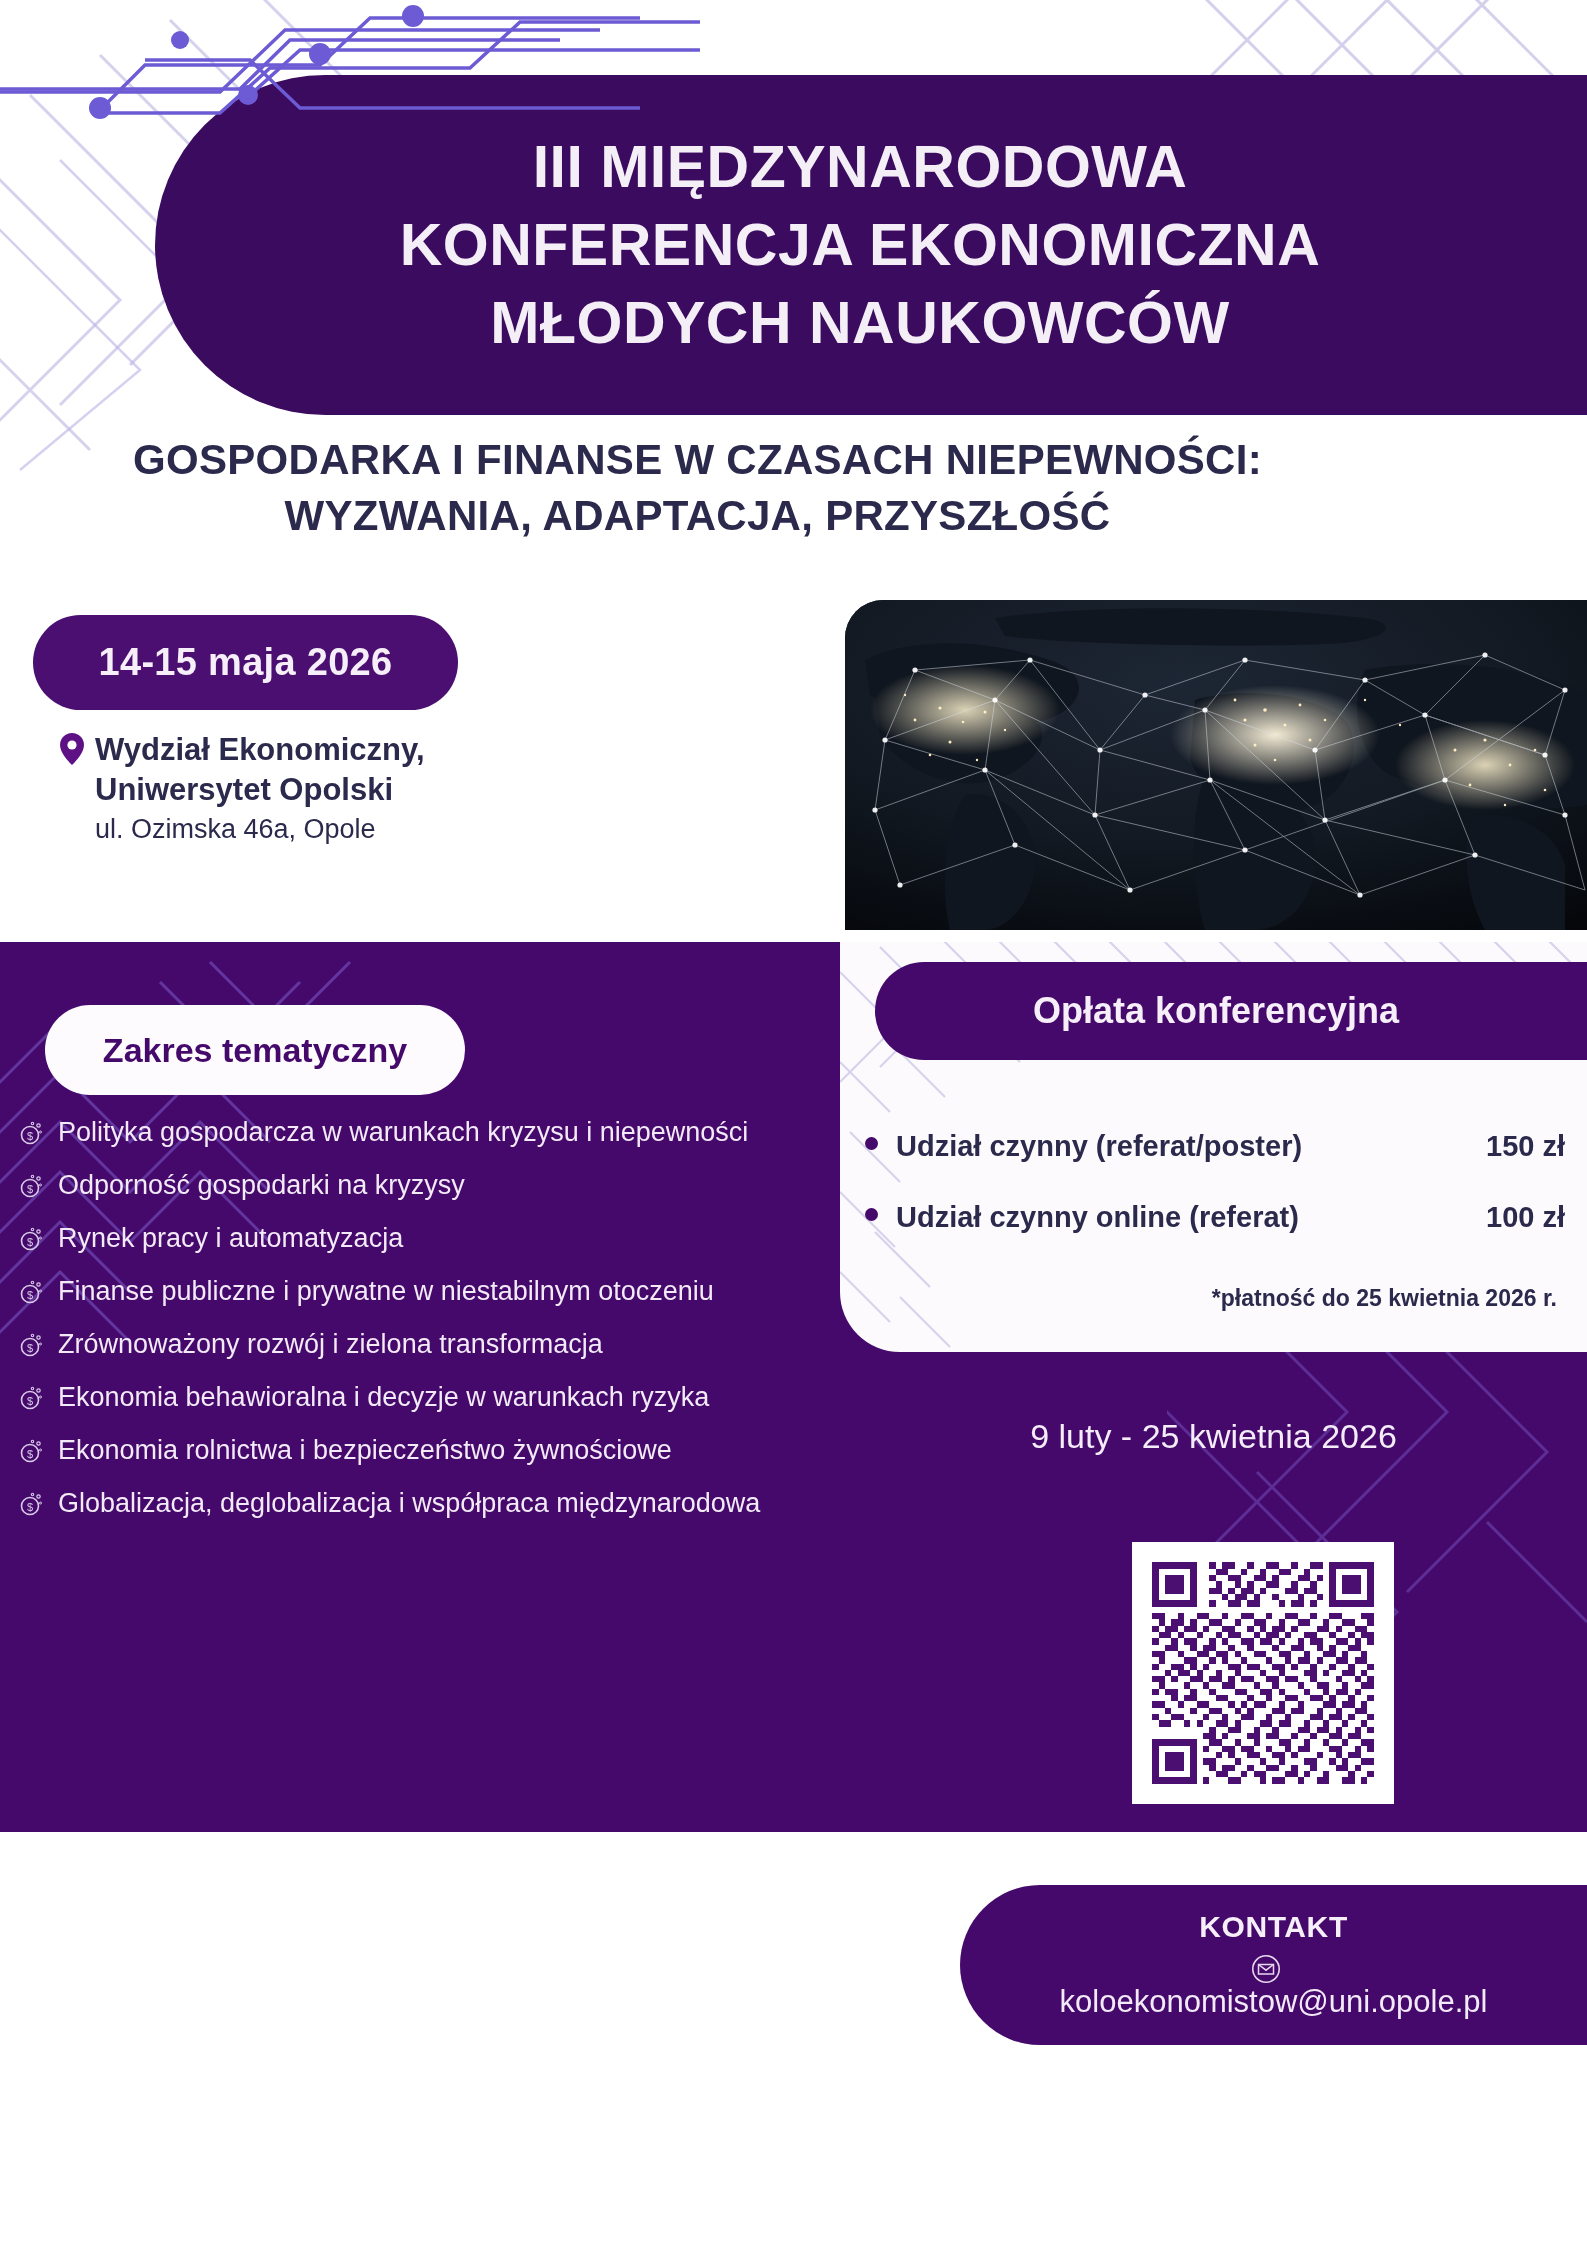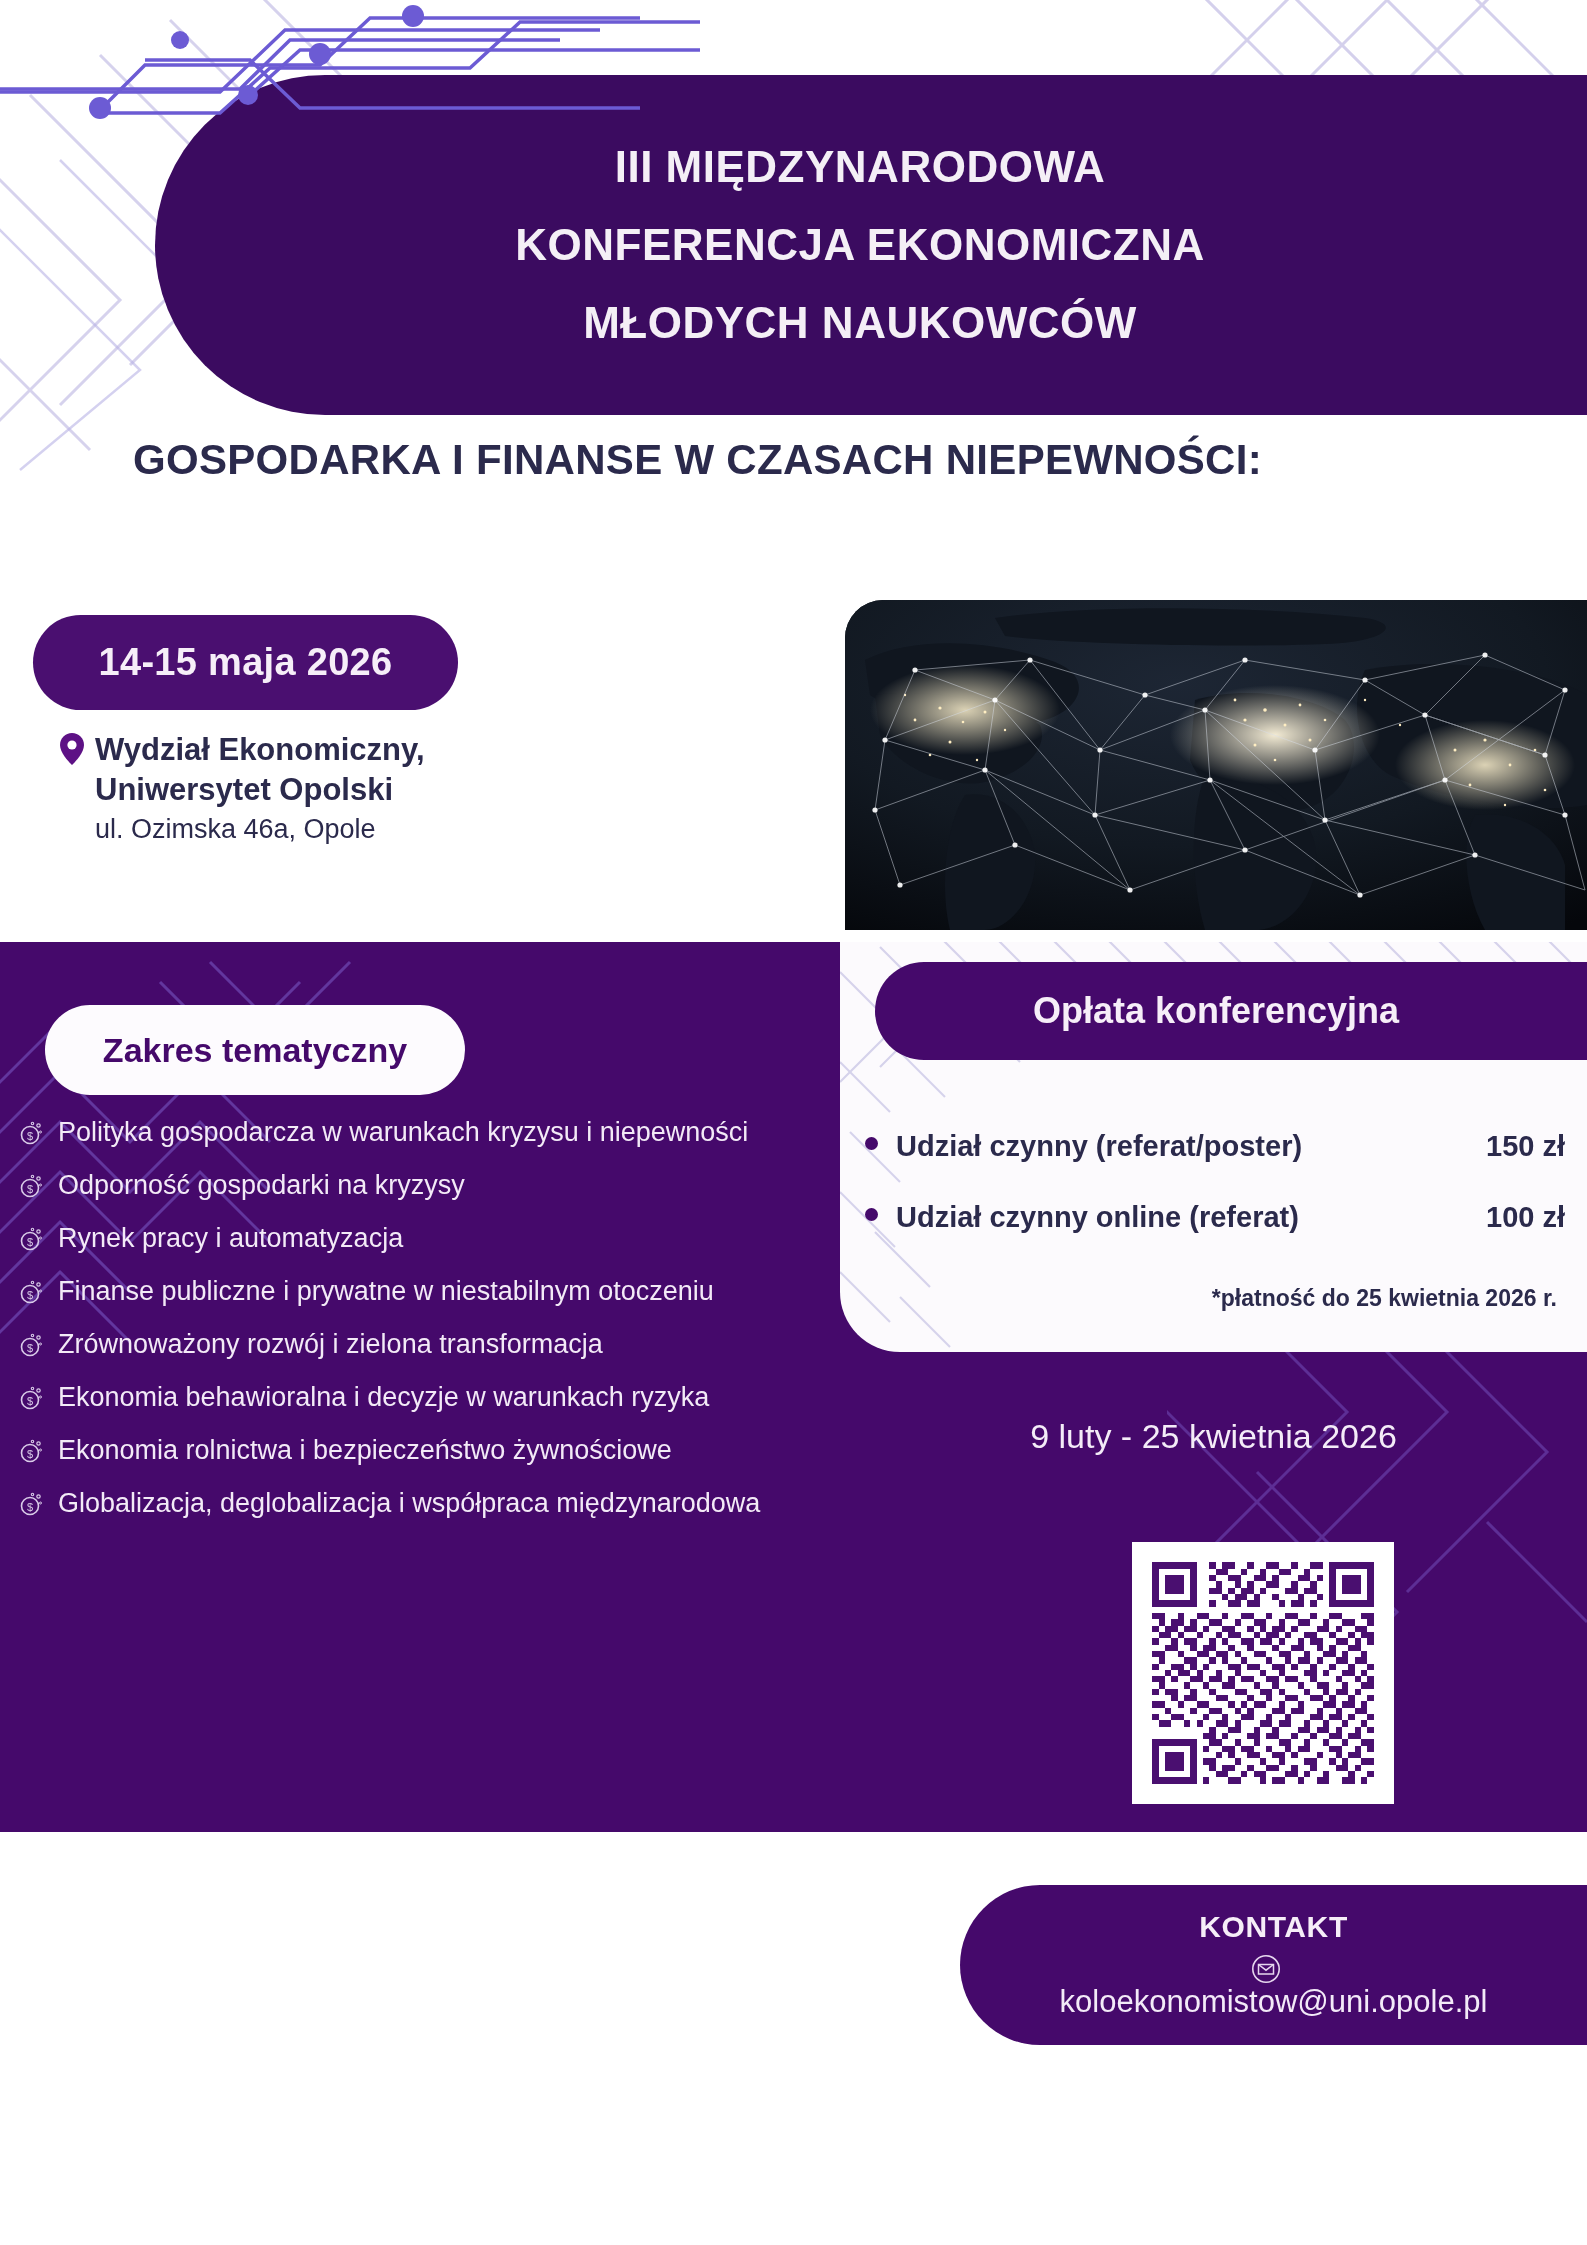--- a/index.html
+++ b/index.html
@@ -19,21 +19,21 @@
     position:absolute; left:155px; top:75px; width:1432px; height:340px;
     background:#3B0B60;
     border-radius:180px 0 0 180px;
     z-index:3;
   }
   .header-title {
     position:absolute; left:180px; top:90px; width:1390px; height:310px;
     z-index:4;
     color:#F4EFF6;
     font-weight:bold;
-    font-size:44px;
+    font-size:59px;
     line-height:78px;
     letter-spacing:0.5px;
     text-align:center;
     display:flex; flex-direction:column; justify-content:center;
     padding-right:30px;
   }
   .header-title .ln { display:block; }
 
   .subtitle {
     position:absolute; left:0; top:432px; width:1395px;
@@ -266,20 +266,21 @@
 
 <div class="header-pill"></div>
 <div class="header-title">
   <span class="ln">III MIĘDZYNARODOWA</span>
   <span class="ln">KONFERENCJA EKONOMICZNA</span>
   <span class="ln">MŁODYCH NAUKOWCÓW</span>
 </div>
 
 <div class="subtitle">
   <div>GOSPODARKA I FINANSE W CZASACH NIEPEWNOŚCI:</div>
+  <div>WYZWANIA, ADAPTACJA, PRZYSZŁOŚĆ</div>
 </div>
 
 <div class="date-pill">
   <span>14-15 maja 2026</span>
 </div>
 
 <div class="venue">
   <svg class="pin" viewBox="0 0 24 32">
     <path d="M12 0C5.4 0 0 5.4 0 12c0 9 12 20 12 20s12-11 12-20C24 5.4 18.6 0 12 0z" fill="#5D1185"></path>
     <circle cx="12" cy="12" r="4.6" fill="#ffffff"></circle>

